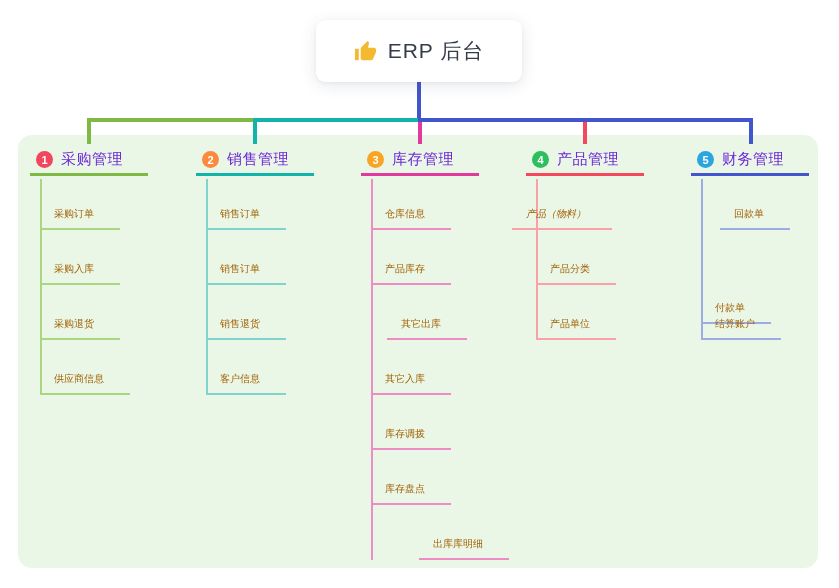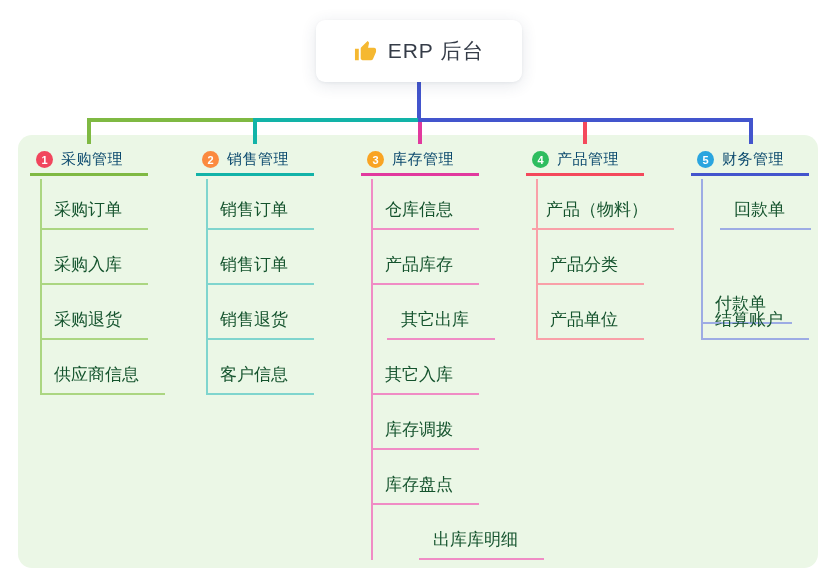--- a/index.html
+++ b/index.html
@@ -25,26 +25,26 @@
   .branch-header {
     position:absolute; display:flex; align-items:center; gap:8px;
     padding-left:6px; z-index:3;
   }
   .badge {
     width:17px; height:17px; border-radius:50%; color:#ffffff;
     font-size:11px; font-weight:bold; display:flex; align-items:center;
     justify-content:center; flex:0 0 auto;
   }
   .branch-label {
-    font-size:15px; font-weight:500; color:#0c4a6e; letter-spacing:0.5px;
+    font-size:15px; font-weight:500; color:#6d28d9; letter-spacing:0.5px;
     white-space:nowrap;
   }
   .child-node {
     position:absolute; height:34px; display:flex; align-items:flex-end;
-    padding:0 26px 7px 14px; font-size:17px; color:#14532d;
+    padding:0 26px 7px 14px; font-size:10px; color:#a16207;
     white-space:nowrap; z-index:2;
   }
 </style>
 </head>
 <body>
 
 <div id="canvas">
   <div class="panel" id="bg-panel" style="left: 18px; top: 135px; width: 800px; height: 433px; background: rgb(235, 247, 230);"></div>
 
   <div id="connectors">
@@ -125,21 +125,21 @@
         <span>库存盘点</span>
       </div>
       <div class="child-node" style="left: 371px; top: 526px; border-bottom: 2px solid rgb(240, 140, 197); margin-left: 48px;">
         <span>出库库明细</span>
       </div>
       <div class="branch-header" style="left: 526px; top: 146px; width: 118px; height: 30px; border-bottom: 3px solid rgb(244, 73, 92);">
         <span class="badge" style="background: rgb(46, 189, 95);">4</span>
         <span class="branch-label">产品管理</span>
       </div>
       <div class="line" style="left: 536px; top: 179px; width: 2px; height: 161px; background: rgb(249, 160, 168);"></div>
-      <div class="child-node" style="left: 532px; top: 196px; border-bottom: 2px solid rgb(249, 160, 168);">
+      <div class="child-node" style="left: 512px; top: 196px; border-bottom: 2px solid rgb(249, 160, 168); font-style: italic;">
         <span>产品（物料）</span>
       </div>
       <div class="child-node" style="left: 536px; top: 251px; border-bottom: 2px solid rgb(249, 160, 168);">
         <span>产品分类</span>
       </div>
       <div class="child-node" style="left: 536px; top: 306px; border-bottom: 2px solid rgb(249, 160, 168);">
         <span>产品单位</span>
       </div>
       <div class="branch-header" style="left: 691px; top: 146px; width: 118px; height: 30px; border-bottom: 3px solid rgb(67, 85, 205);">
         <span class="badge" style="background: rgb(42, 165, 223);">5</span>

